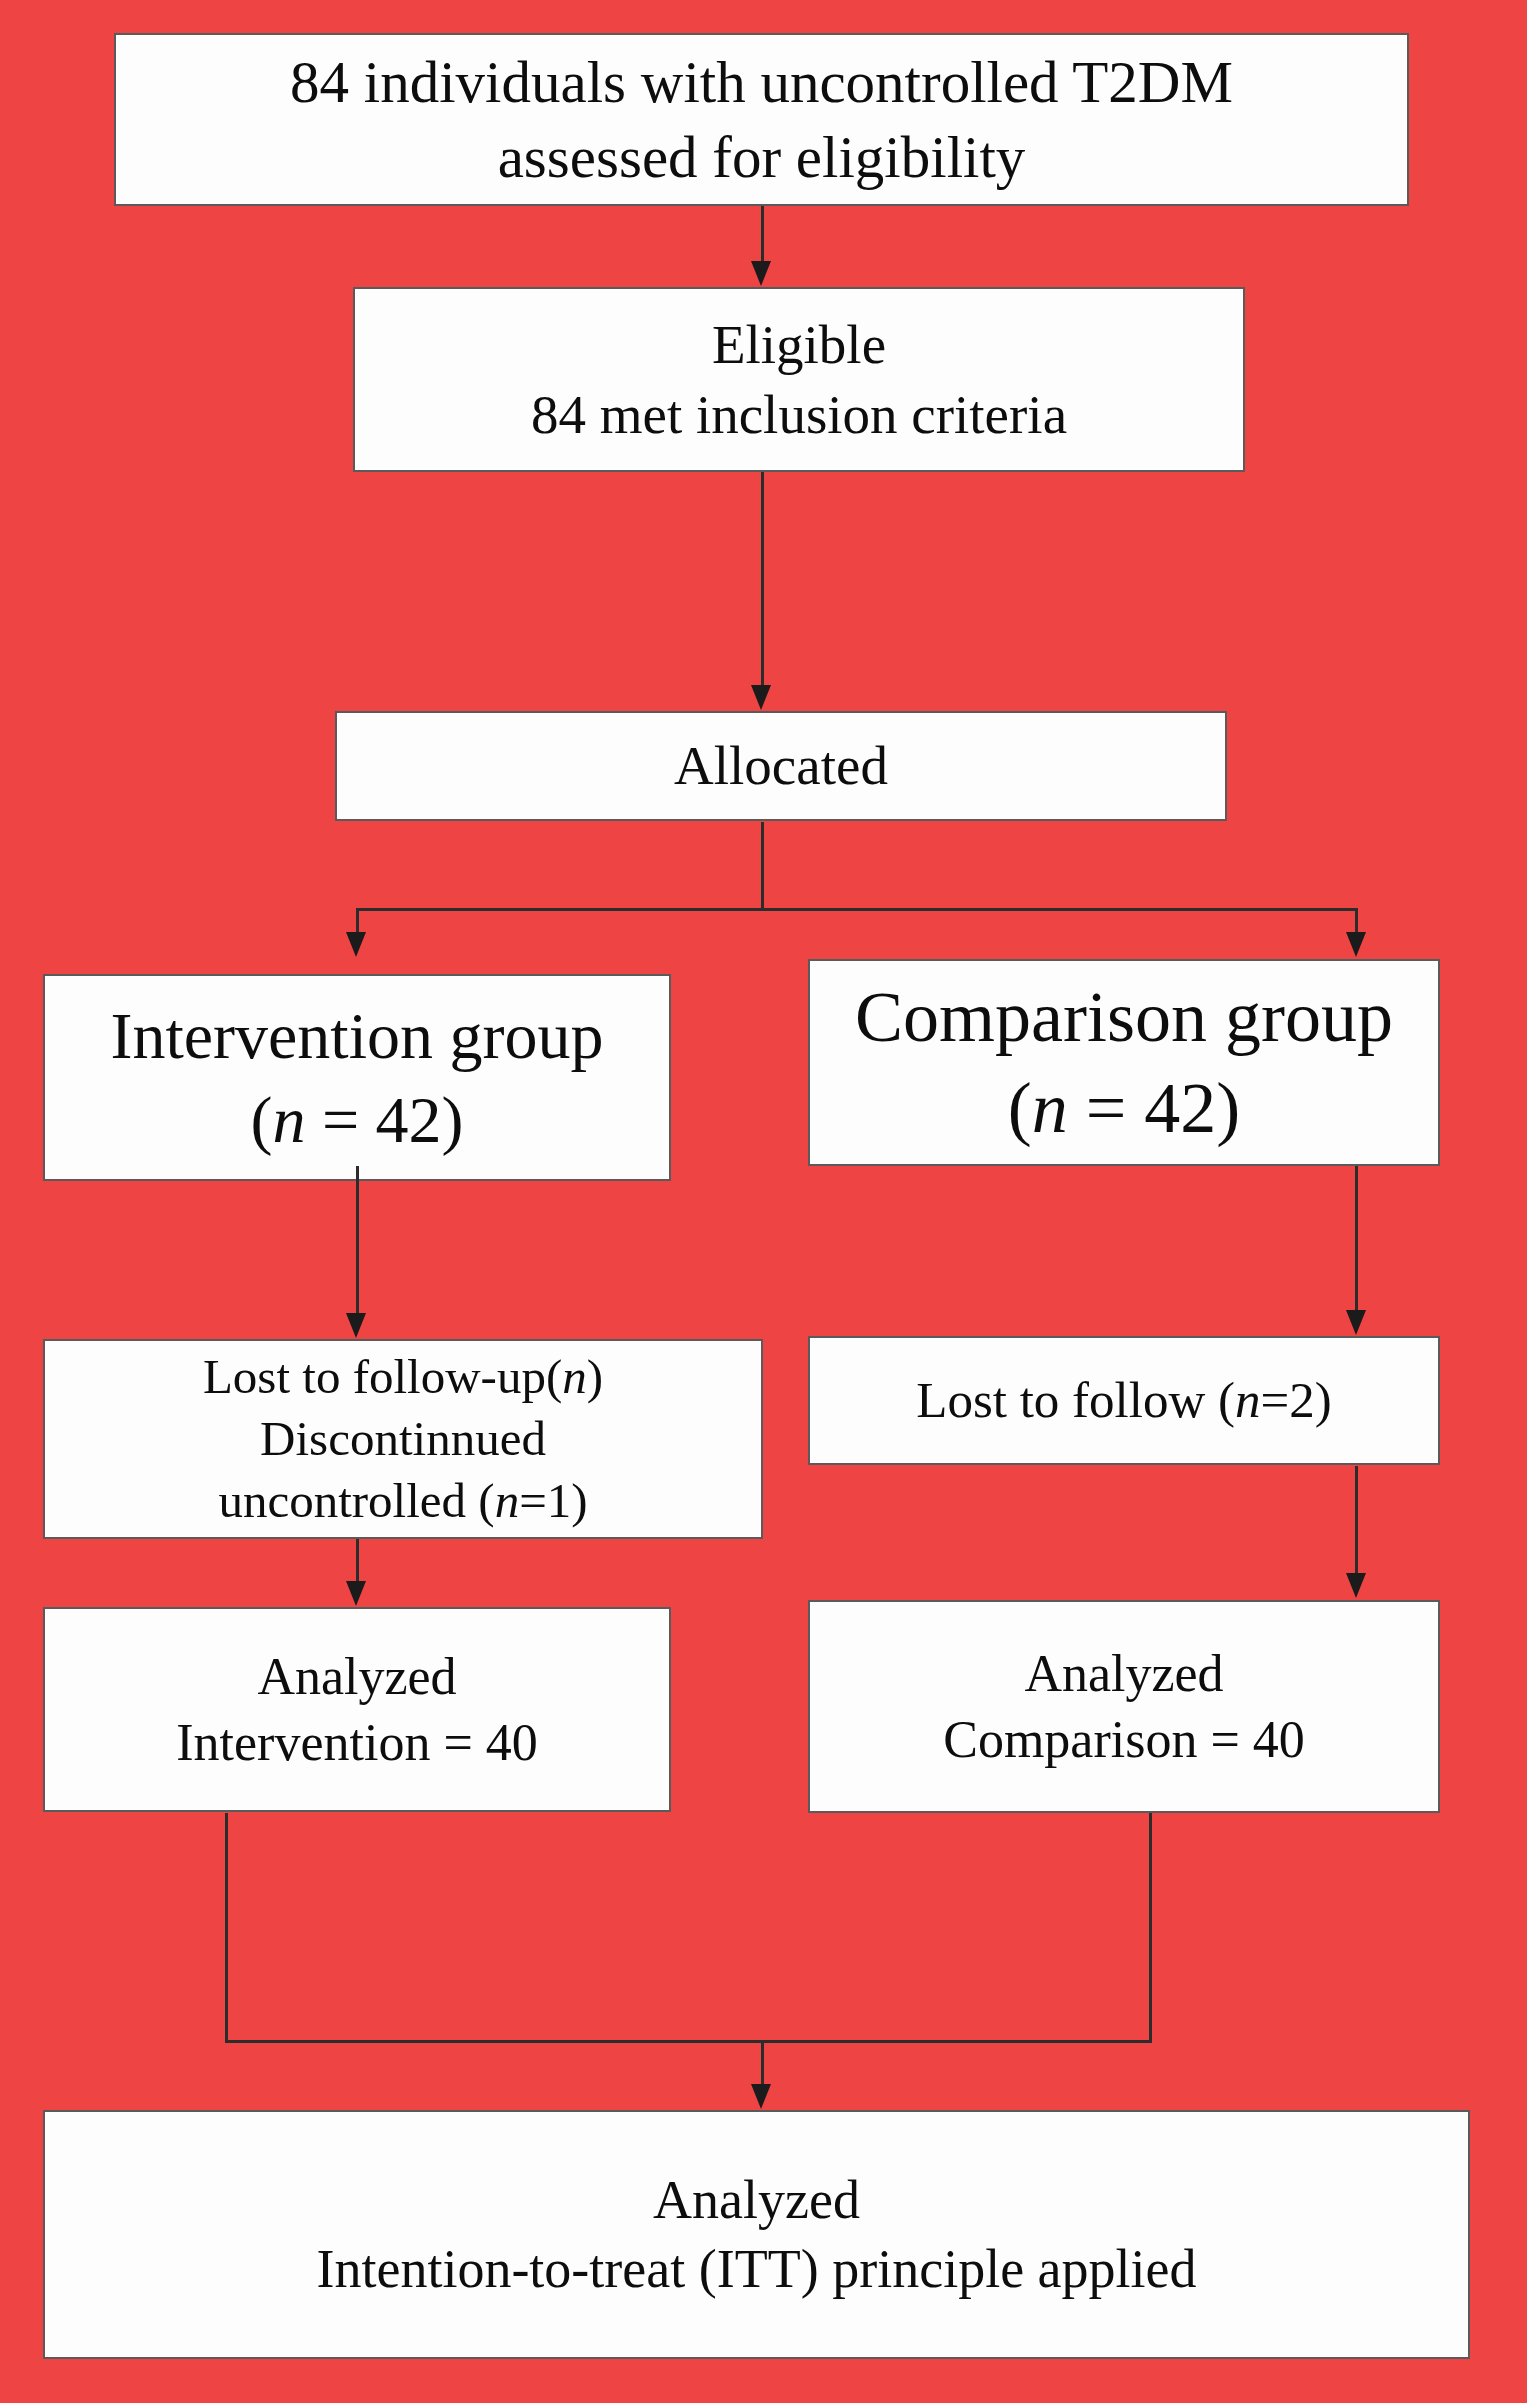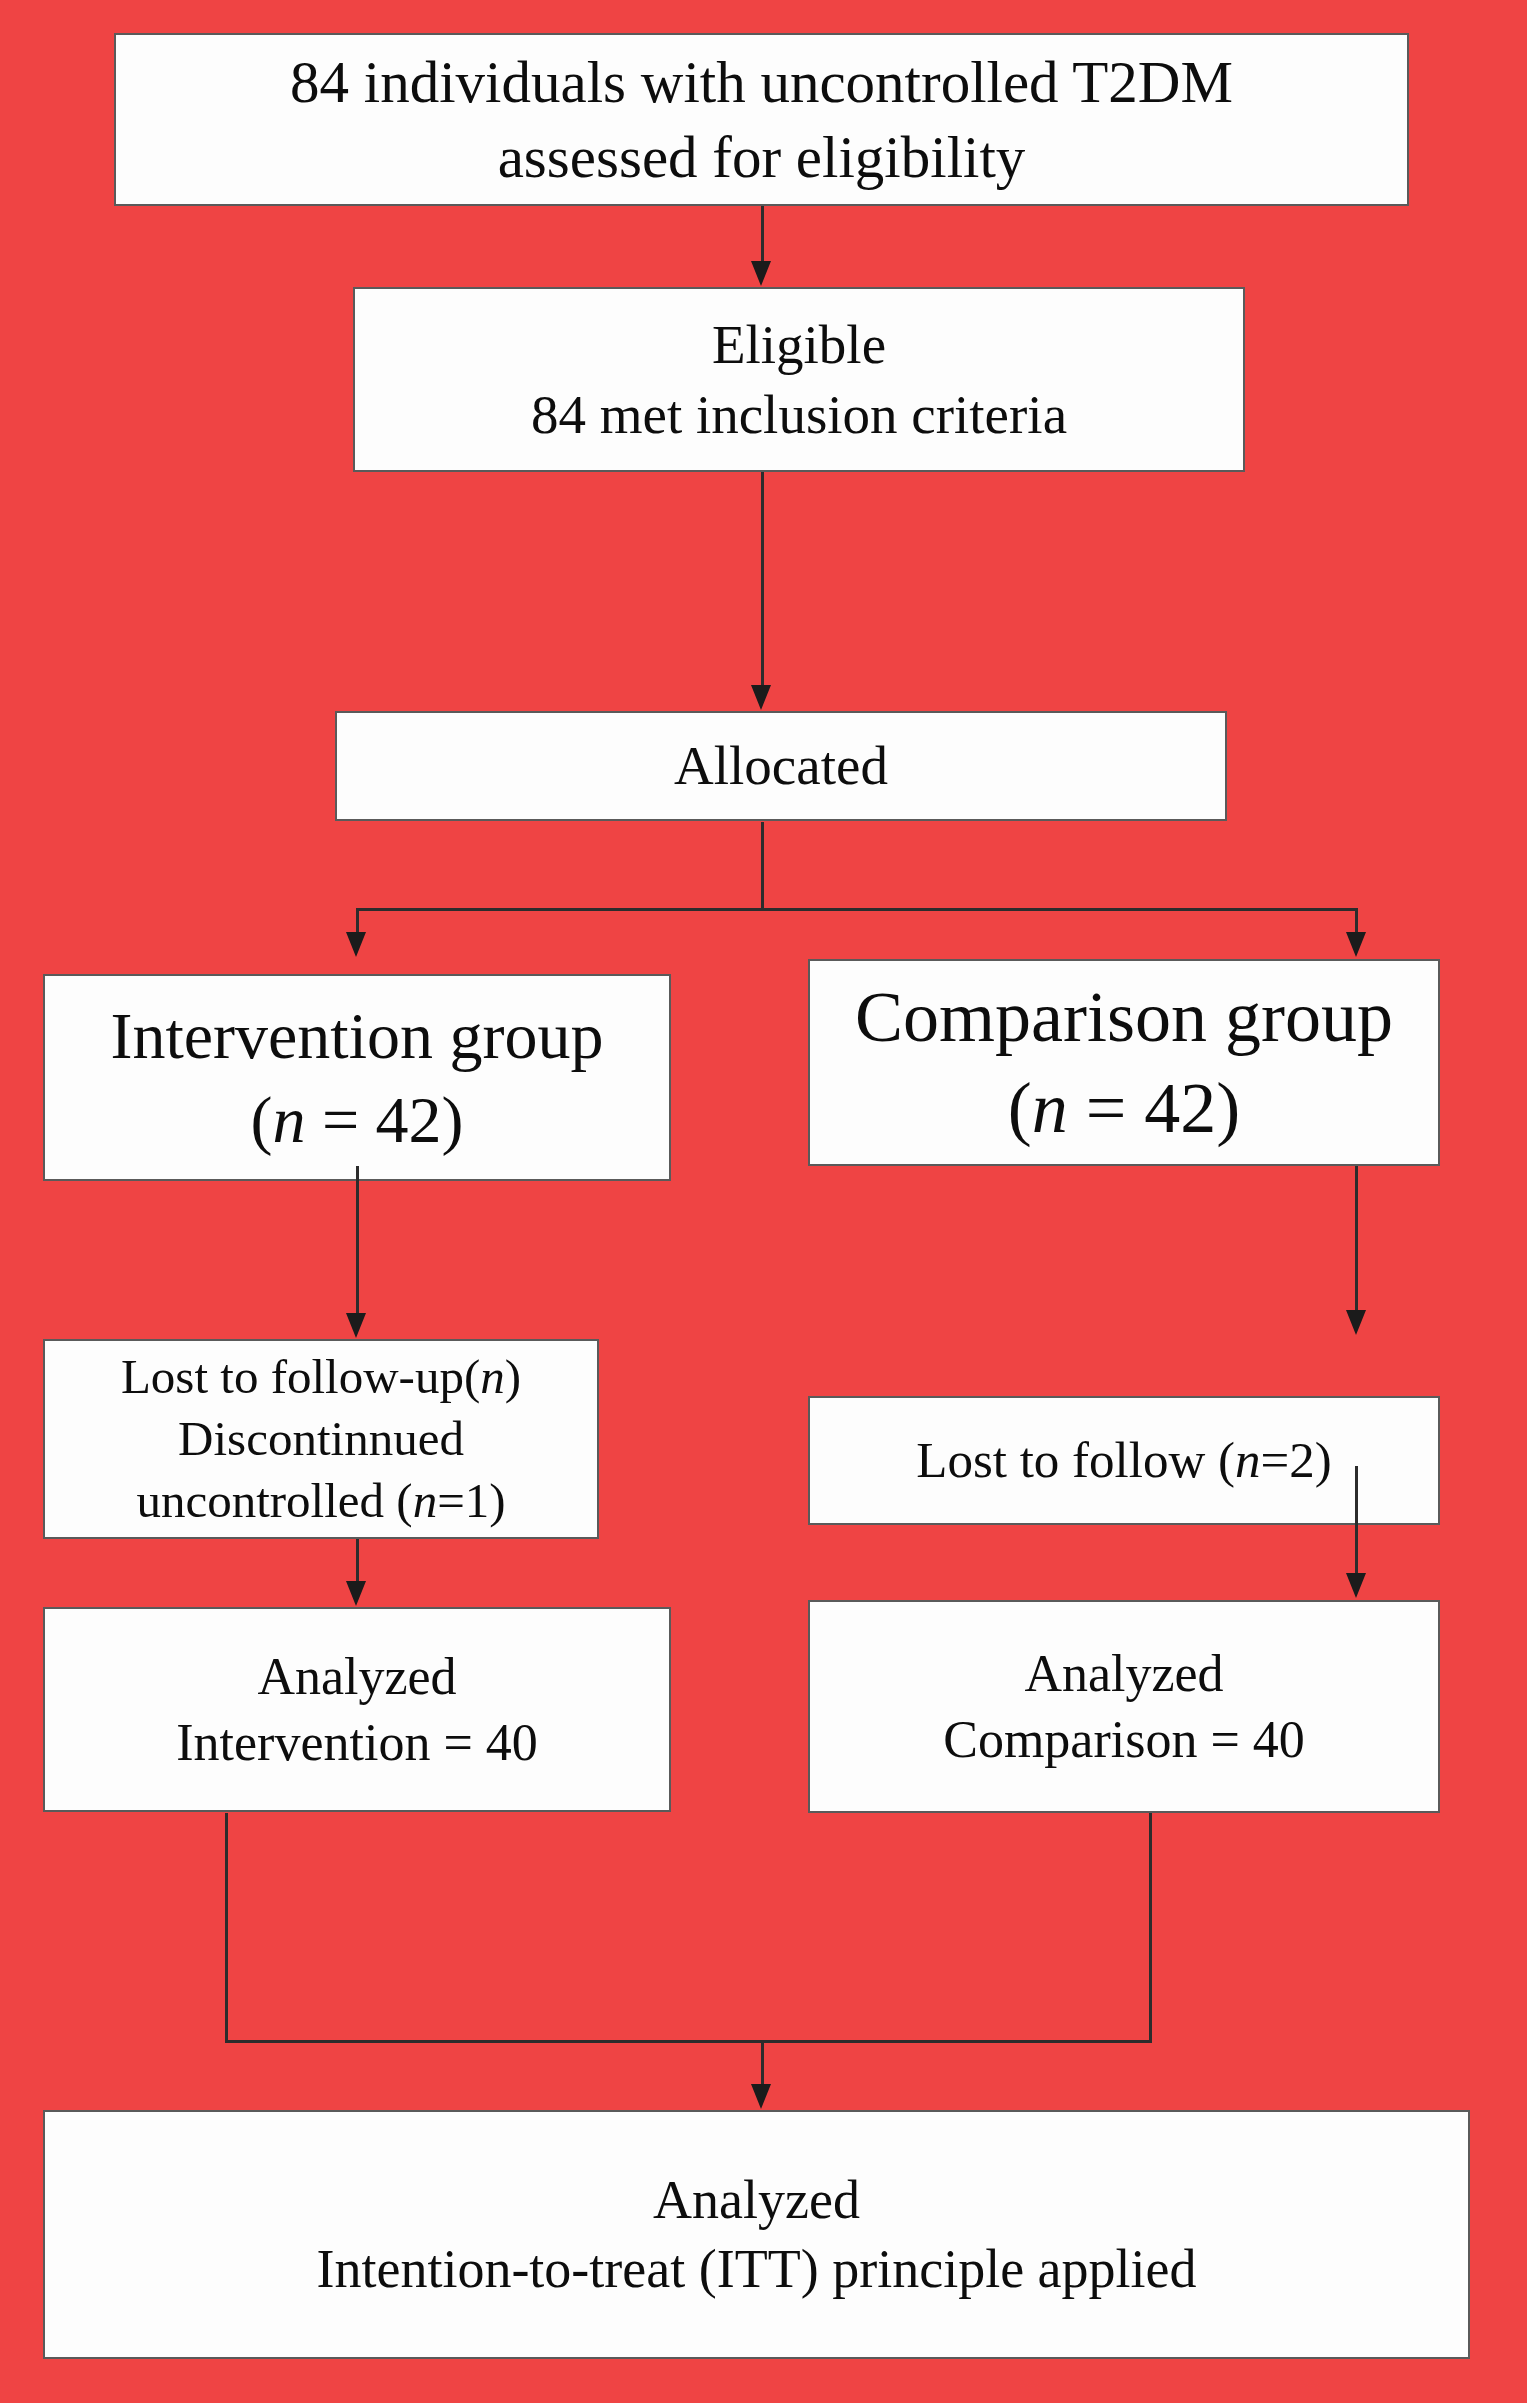--- a/index.html
+++ b/index.html
@@ -38,22 +38,22 @@
   .node em {
     font-style: italic;
   }
 
   
   #node-screening { left: 114px;  top: 33px;   width: 1295px; height: 173px; font-size: 59px; }
   #node-eligible  { left: 353px;  top: 287px;  width: 892px;  height: 185px; font-size: 55px; }
   #node-allocated { left: 335px;  top: 711px;  width: 892px;  height: 110px; font-size: 55px; }
   #node-intervention-group { left: 43px;  top: 974px; width: 628px; height: 207px; font-size: 66px; }
   #node-comparison-group   { left: 808px; top: 959px; width: 632px; height: 207px; font-size: 72px; align-items: center; }
-  #node-intervention-lost  { left: 43px;  top: 1339px; width: 556px; height: 200px; font-size: 49px; }
-  #node-comparison-lost    { left: 808px; top: 1396px; width: 632px; height: 129px; font-size: 51px; }
+  #node-intervention-lost  { left: 43px;  top: 1339px; width: 720px; height: 200px; font-size: 49px; }
+  #node-comparison-lost    { left: 808px; top: 1336px; width: 632px; height: 129px; font-size: 51px; }
   #node-intervention-analyzed { left: 43px;  top: 1607px; width: 628px; height: 205px; font-size: 52px; }
   #node-comparison-analyzed   { left: 808px; top: 1600px; width: 632px; height: 213px; font-size: 52px; }
   #node-itt { left: 43px; top: 2110px; width: 1427px; height: 249px; font-size: 54px; }
 
   
   .conn-v {
     position: absolute;
     width: 2.9px;
     background: #2c2c2c;
   }

